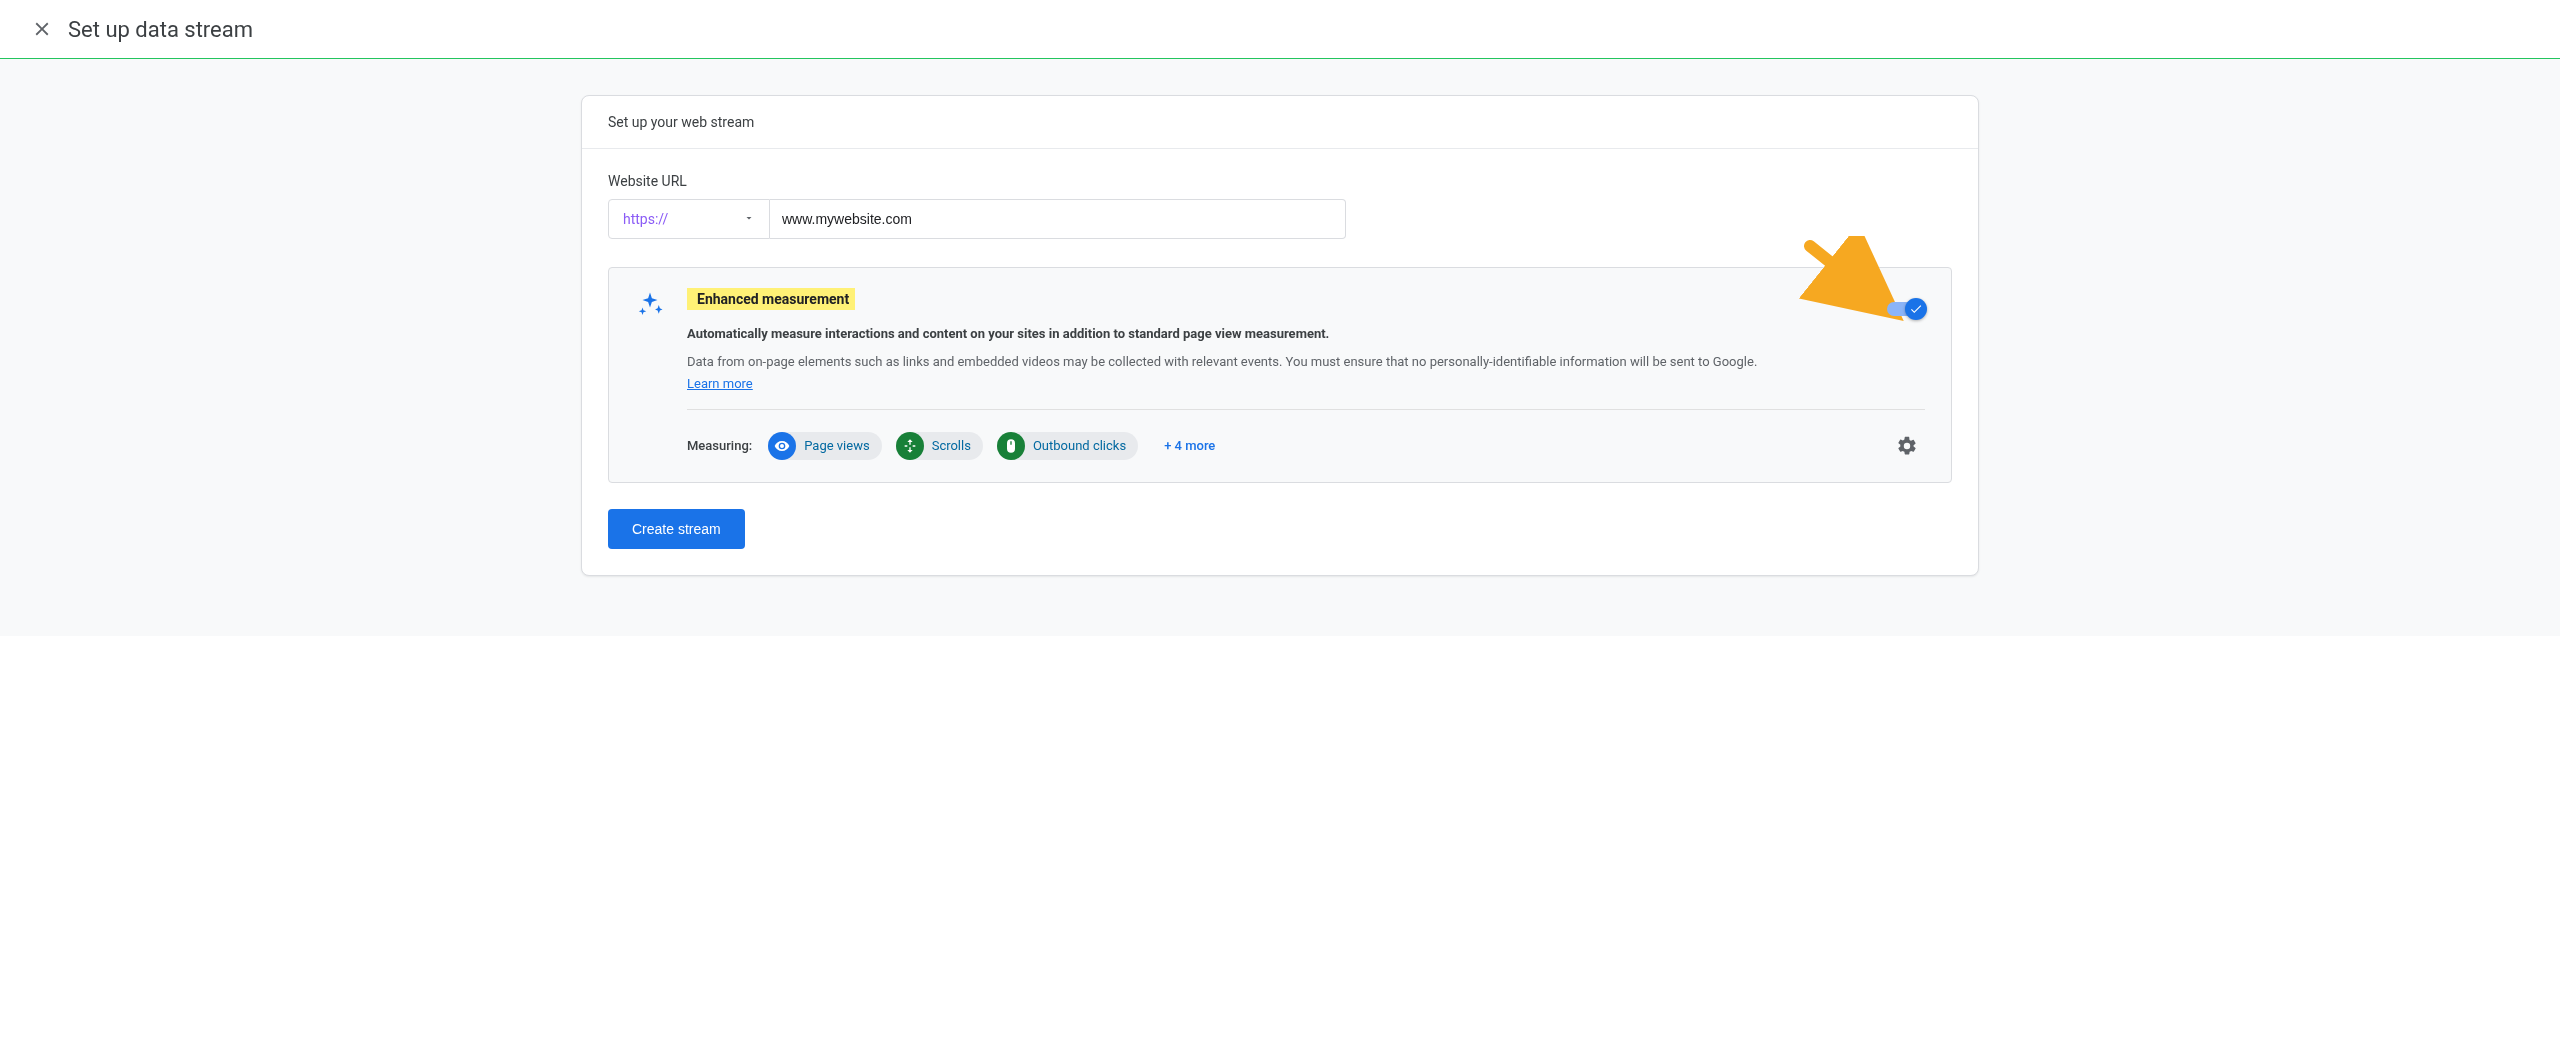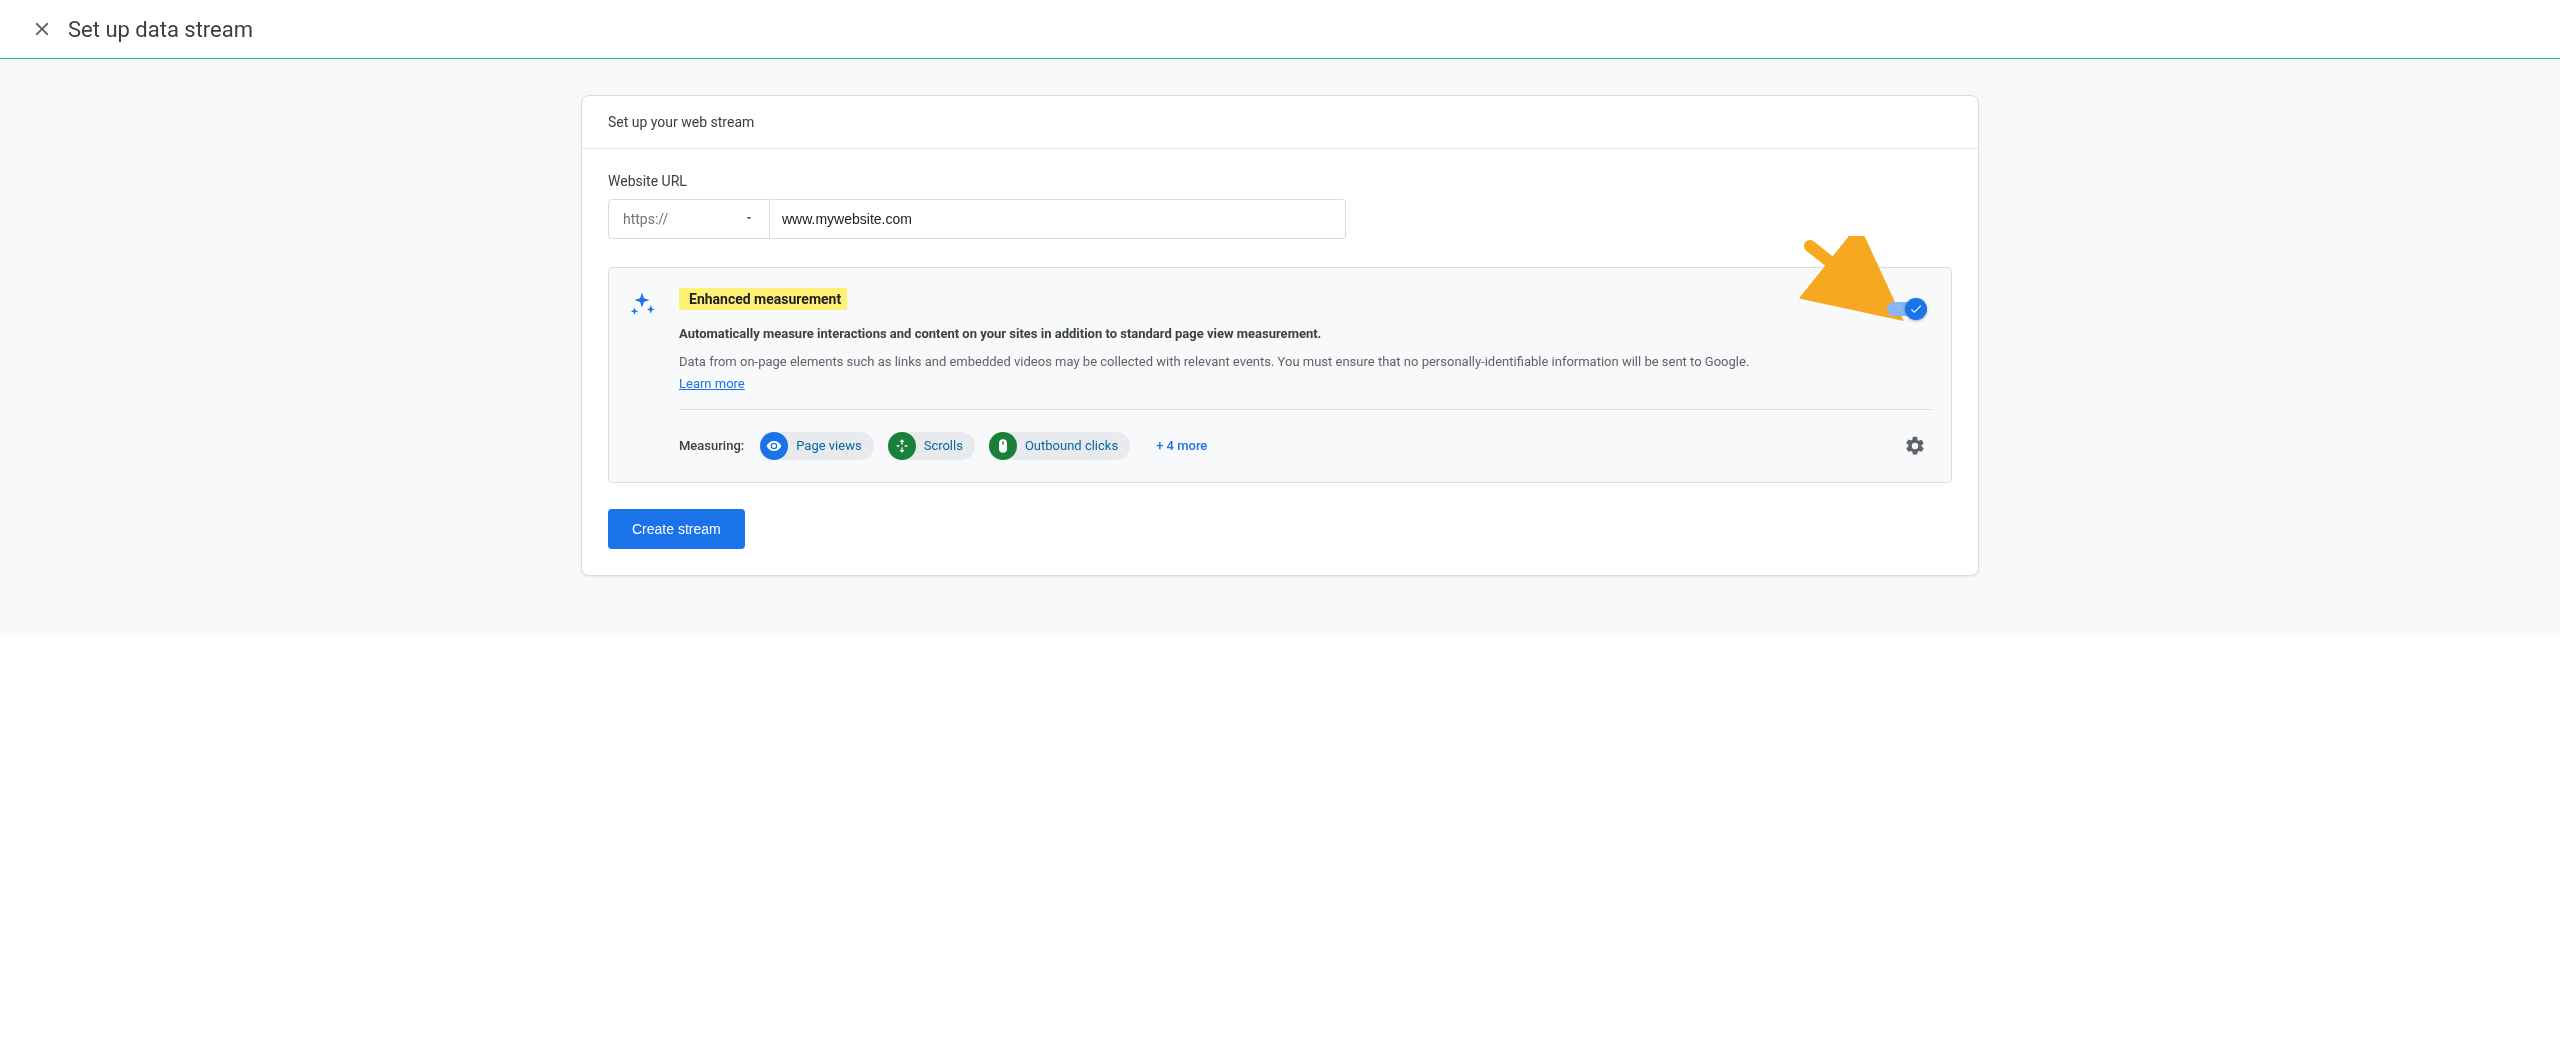--- a/index.html
+++ b/index.html
@@ -17,30 +17,30 @@
   .card-body { padding: 24px 26px 26px; }
 
   .row-inputs { display: flex; gap: 66px; }
   .field { display: flex; flex-direction: column; }
   .field-url { flex: 0 0 738px; }
   .field-name { flex: 1; }
   .field-label { font-size: 14px; color: #3c4043; margin-bottom: 10px; }
 
   .url-group { display: flex; height: 40px; }
   .protocol-select { width: 162px; border: 1px solid #dadce0; border-radius: 4px 0 0 4px; display: flex; align-items: center; justify-content: space-between; padding: 0 14px; cursor: pointer; background: #fff; }
-  .protocol-select span.text { color: #737373; }
+  .protocol-select span.text { color: #8b5cf6; }
   .dropdown-icon { color: #5f6368; }
   .url-input { flex: 1; border: 1px solid #dadce0; border-left: none; border-radius: 0 4px 4px 0; background: #fff; }
   .url-input input { width: 100%; height: 100%; border: none; outline: none; padding: 0 12px; font-size: 14px; color: #202124; background: transparent; }
 
   .name-input { height: 40px; border: 2px solid #1a73e8; border-radius: 4px; display: flex; align-items: center; }
   .name-input input { width: 100%; height: 100%; border: none; outline: none; padding: 0 10px; font-size: 14px; color: #202124; background: transparent; }
   @keyframes blink { 50% { opacity: 0; } }
 
-  .enhanced-box { margin-top: 28px; border: 1px solid #dadce0; border-radius: 4px; background: #f8f9fa; padding: 20px 18px 18px; position: relative; }
+  .enhanced-box { margin-top: 28px; border: 1px solid #dadce0; border-radius: 4px; background: #f8f9fa; padding: 20px 26px 18px; position: relative; }
   .eh-top { display: flex; align-items: flex-start; gap: 22px; }
   .sparkle-icon { width: 30px; height: 30px; flex-shrink: 0; color: #1a73e8; margin-top: 2px; }
   .eh-content { flex: 1; }
   .eh-title { background: #fff176; display: inline-block; padding: 3px 6px 3px 10px; font-size: 14px; font-weight: 700; color: #202124; }
   .eh-desc-strong { margin-top: 16px; font-size: 13px; font-weight: 700; color: #3c4043; }
   .eh-desc { font-size: 13px; color: #5f6368; margin-top: 11px; line-height: 1.5; }
   .eh-learn { color: #1a73e8; text-decoration: underline; font-size: 13px; display: inline-block; margin-top: 4px; cursor: pointer; }
 
   .eh-divider { height: 1px; background: #e0e0e0; margin: 18px 0 0 52px; }
 

